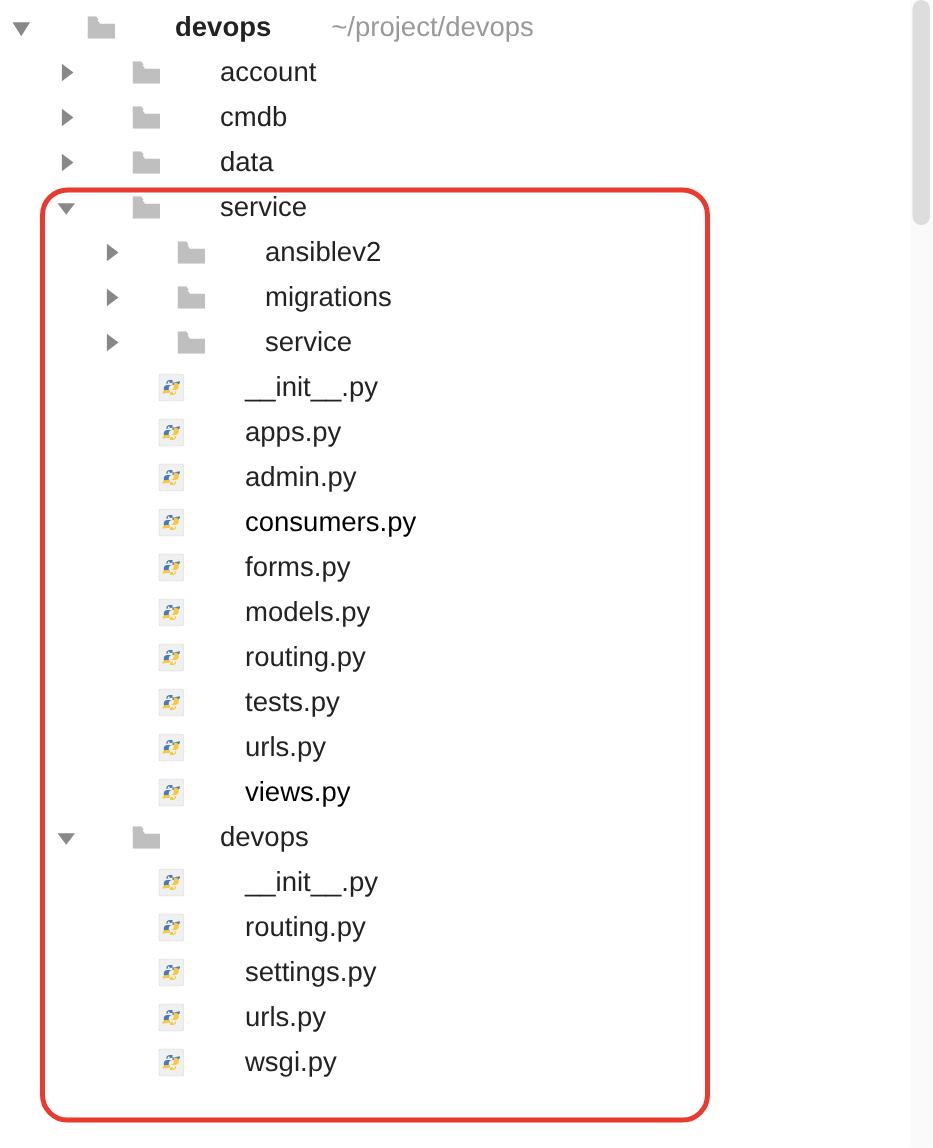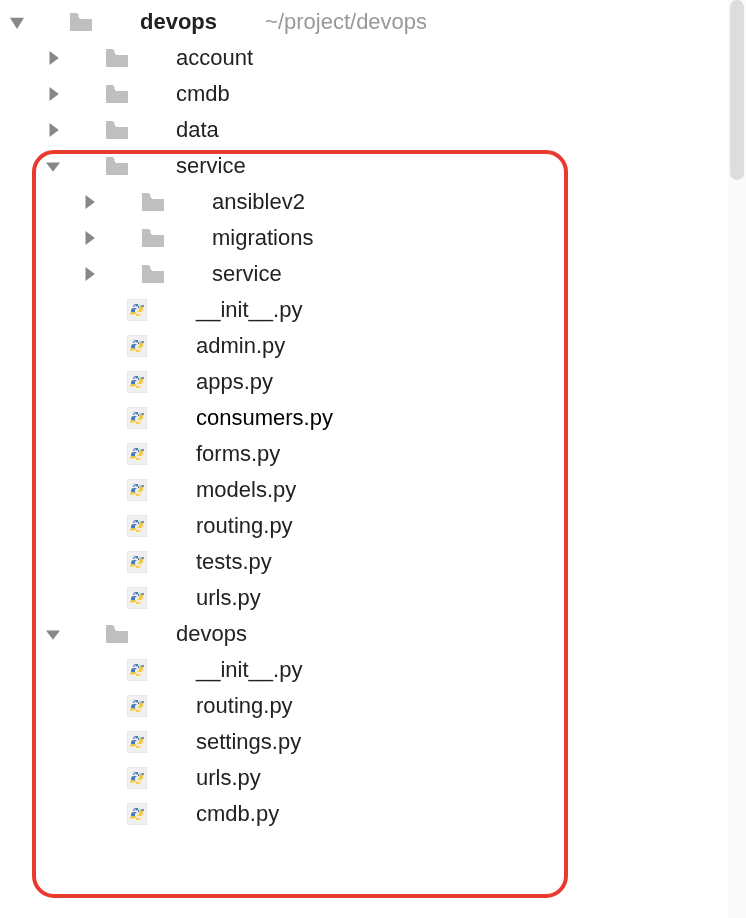--- a/index.html
+++ b/index.html
@@ -228,46 +228,46 @@
         <span class="spacer"></span>
         <span class="icon">
           <svg width="20" height="22" viewBox="0 0 20 22">
             <rect x="0" y="0" width="20" height="22" rx="2" fill="#f0f0f0" stroke="#ccc" stroke-width="0.5"></rect>
             <path d="M6 8 C6 6 7 5 9 5 L11 5 L11 9 L7 9 C5 9 4 10 4 12 C4 14 5 15 7 15 L8 15 L8 12 C8 10 9 9 11 9 L14 9 C16 9 17 8 17 6" fill="#4a7ab8"></path>
             <path d="M14 14 C14 16 13 17 11 17 L9 17 L9 13 L13 13 C15 13 16 12 16 10 C16 8 15 7 13 7 L12 7 L12 10 C12 12 11 13 9 13 L6 13 C4 13 3 14 3 16" fill="#f7c93f"></path>
             <circle cx="8" cy="7" r="0.8" fill="#fff"></circle>
             <circle cx="12" cy="15" r="0.8" fill="#fff"></circle>
           </svg>
         </span>
+        <span class="label">apps.py</span>
+      </div>
+      <div class="row indent-3">
+        <span class="spacer"></span>
+        <span class="icon">
+          <svg width="20" height="22" viewBox="0 0 20 22">
+            <rect x="0" y="0" width="20" height="22" rx="2" fill="#f0f0f0" stroke="#ccc" stroke-width="0.5"></rect>
+            <path d="M6 8 C6 6 7 5 9 5 L11 5 L11 9 L7 9 C5 9 4 10 4 12 C4 14 5 15 7 15 L8 15 L8 12 C8 10 9 9 11 9 L14 9 C16 9 17 8 17 6" fill="#4a7ab8"></path>
+            <path d="M14 14 C14 16 13 17 11 17 L9 17 L9 13 L13 13 C15 13 16 12 16 10 C16 8 15 7 13 7 L12 7 L12 10 C12 12 11 13 9 13 L6 13 C4 13 3 14 3 16" fill="#f7c93f"></path>
+            <circle cx="8" cy="7" r="0.8" fill="#fff"></circle>
+            <circle cx="12" cy="15" r="0.8" fill="#fff"></circle>
+          </svg>
+        </span>
         <span class="label">admin.py</span>
       </div>
       <div class="row indent-3">
         <span class="spacer"></span>
         <span class="icon">
           <svg width="20" height="22" viewBox="0 0 20 22">
             <rect x="0" y="0" width="20" height="22" rx="2" fill="#f0f0f0" stroke="#ccc" stroke-width="0.5"></rect>
             <path d="M6 8 C6 6 7 5 9 5 L11 5 L11 9 L7 9 C5 9 4 10 4 12 C4 14 5 15 7 15 L8 15 L8 12 C8 10 9 9 11 9 L14 9 C16 9 17 8 17 6" fill="#4a7ab8"></path>
             <path d="M14 14 C14 16 13 17 11 17 L9 17 L9 13 L13 13 C15 13 16 12 16 10 C16 8 15 7 13 7 L12 7 L12 10 C12 12 11 13 9 13 L6 13 C4 13 3 14 3 16" fill="#f7c93f"></path>
             <circle cx="8" cy="7" r="0.8" fill="#fff"></circle>
             <circle cx="12" cy="15" r="0.8" fill="#fff"></circle>
           </svg>
         </span>
-        <span class="label">apps.py</span>
-      </div>
-      <div class="row indent-3">
-        <span class="spacer"></span>
-        <span class="icon">
-          <svg width="20" height="22" viewBox="0 0 20 22">
-            <rect x="0" y="0" width="20" height="22" rx="2" fill="#f0f0f0" stroke="#ccc" stroke-width="0.5"></rect>
-            <path d="M6 8 C6 6 7 5 9 5 L11 5 L11 9 L7 9 C5 9 4 10 4 12 C4 14 5 15 7 15 L8 15 L8 12 C8 10 9 9 11 9 L14 9 C16 9 17 8 17 6" fill="#4a7ab8"></path>
-            <path d="M14 14 C14 16 13 17 11 17 L9 17 L9 13 L13 13 C15 13 16 12 16 10 C16 8 15 7 13 7 L12 7 L12 10 C12 12 11 13 9 13 L6 13 C4 13 3 14 3 16" fill="#f7c93f"></path>
-            <circle cx="8" cy="7" r="0.8" fill="#fff"></circle>
-            <circle cx="12" cy="15" r="0.8" fill="#fff"></circle>
-          </svg>
-        </span>
         <span class="label blue">consumers.py</span>
       </div>
       <div class="row indent-3">
         <span class="spacer"></span>
         <span class="icon">
           <svg width="20" height="22" viewBox="0 0 20 22">
             <rect x="0" y="0" width="20" height="22" rx="2" fill="#f0f0f0" stroke="#ccc" stroke-width="0.5"></rect>
             <path d="M6 8 C6 6 7 5 9 5 L11 5 L11 9 L7 9 C5 9 4 10 4 12 C4 14 5 15 7 15 L8 15 L8 12 C8 10 9 9 11 9 L14 9 C16 9 17 8 17 6" fill="#4a7ab8"></path>
             <path d="M14 14 C14 16 13 17 11 17 L9 17 L9 13 L13 13 C15 13 16 12 16 10 C16 8 15 7 13 7 L12 7 L12 10 C12 12 11 13 9 13 L6 13 C4 13 3 14 3 16" fill="#f7c93f"></path>
             <circle cx="8" cy="7" r="0.8" fill="#fff"></circle>
@@ -320,20 +320,33 @@
         <span class="icon">
           <svg width="20" height="22" viewBox="0 0 20 22">
             <rect x="0" y="0" width="20" height="22" rx="2" fill="#f0f0f0" stroke="#ccc" stroke-width="0.5"></rect>
             <path d="M6 8 C6 6 7 5 9 5 L11 5 L11 9 L7 9 C5 9 4 10 4 12 C4 14 5 15 7 15 L8 15 L8 12 C8 10 9 9 11 9 L14 9 C16 9 17 8 17 6" fill="#4a7ab8"></path>
             <path d="M14 14 C14 16 13 17 11 17 L9 17 L9 13 L13 13 C15 13 16 12 16 10 C16 8 15 7 13 7 L12 7 L12 10 C12 12 11 13 9 13 L6 13 C4 13 3 14 3 16" fill="#f7c93f"></path>
             <circle cx="8" cy="7" r="0.8" fill="#fff"></circle>
             <circle cx="12" cy="15" r="0.8" fill="#fff"></circle>
           </svg>
         </span>
         <span class="label">urls.py</span>
+      </div>
+      <div class="row indent-3">
+        <span class="spacer"></span>
+        <span class="icon">
+          <svg width="20" height="22" viewBox="0 0 20 22">
+            <rect x="0" y="0" width="20" height="22" rx="2" fill="#f0f0f0" stroke="#ccc" stroke-width="0.5"></rect>
+            <path d="M6 8 C6 6 7 5 9 5 L11 5 L11 9 L7 9 C5 9 4 10 4 12 C4 14 5 15 7 15 L8 15 L8 12 C8 10 9 9 11 9 L14 9 C16 9 17 8 17 6" fill="#4a7ab8"></path>
+            <path d="M14 14 C14 16 13 17 11 17 L9 17 L9 13 L13 13 C15 13 16 12 16 10 C16 8 15 7 13 7 L12 7 L12 10 C12 12 11 13 9 13 L6 13 C4 13 3 14 3 16" fill="#f7c93f"></path>
+            <circle cx="8" cy="7" r="0.8" fill="#fff"></circle>
+            <circle cx="12" cy="15" r="0.8" fill="#fff"></circle>
+          </svg>
+        </span>
+        <span class="label blue">views.py</span>
       </div>
       <div class="row indent-1">
         <span class="arrow">
           <svg width="14" height="12" viewBox="0 0 12 10">
             <polygon points="0,2 12,2 6,10" fill="#888"></polygon>
           </svg>
         </span>
         <span class="icon">
           <svg width="22" height="18" viewBox="0 0 22 18">
             <path d="M0 3 L8 3 L10 6 L22 6 L22 18 L0 18 Z M0 3 L0 0 L7 0 L9 3" fill="#bfbfbf"></path>
@@ -397,21 +410,21 @@
         <span class="spacer"></span>
         <span class="icon">
           <svg width="20" height="22" viewBox="0 0 20 22">
             <rect x="0" y="0" width="20" height="22" rx="2" fill="#f0f0f0" stroke="#ccc" stroke-width="0.5"></rect>
             <path d="M6 8 C6 6 7 5 9 5 L11 5 L11 9 L7 9 C5 9 4 10 4 12 C4 14 5 15 7 15 L8 15 L8 12 C8 10 9 9 11 9 L14 9 C16 9 17 8 17 6" fill="#4a7ab8"></path>
             <path d="M14 14 C14 16 13 17 11 17 L9 17 L9 13 L13 13 C15 13 16 12 16 10 C16 8 15 7 13 7 L12 7 L12 10 C12 12 11 13 9 13 L6 13 C4 13 3 14 3 16" fill="#f7c93f"></path>
             <circle cx="8" cy="7" r="0.8" fill="#fff"></circle>
             <circle cx="12" cy="15" r="0.8" fill="#fff"></circle>
           </svg>
         </span>
-        <span class="label">cmdb.py</span>
+        <span class="label">wsgi.py</span>
       </div>
     </div>
 </div>
 
 <div class="highlight-box"></div>
 
 <div class="scrollbar">
   <div class="scroll-thumb"></div>
 </div>
 

